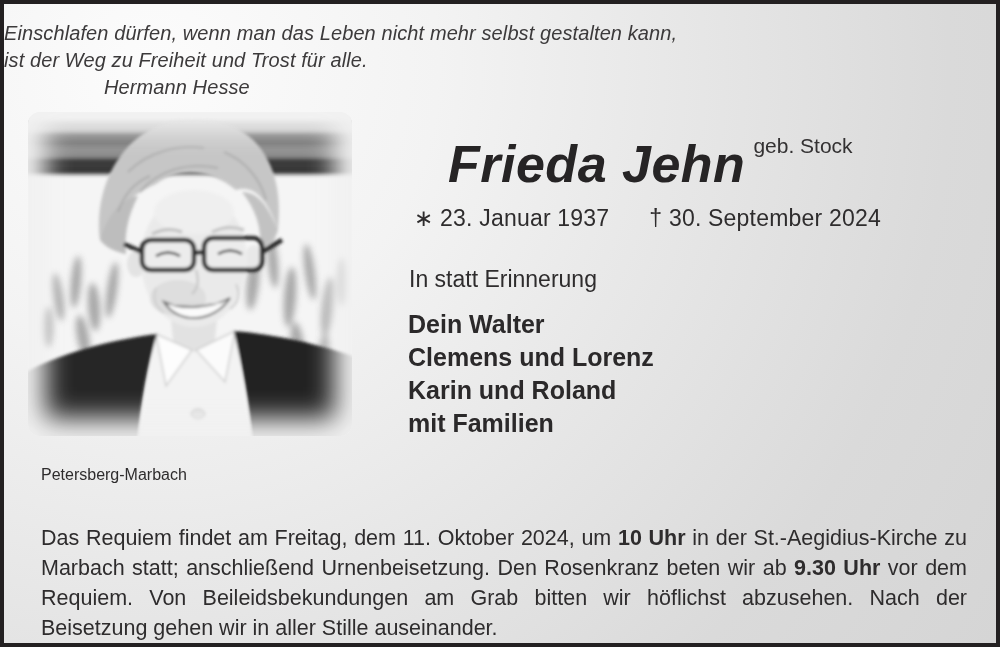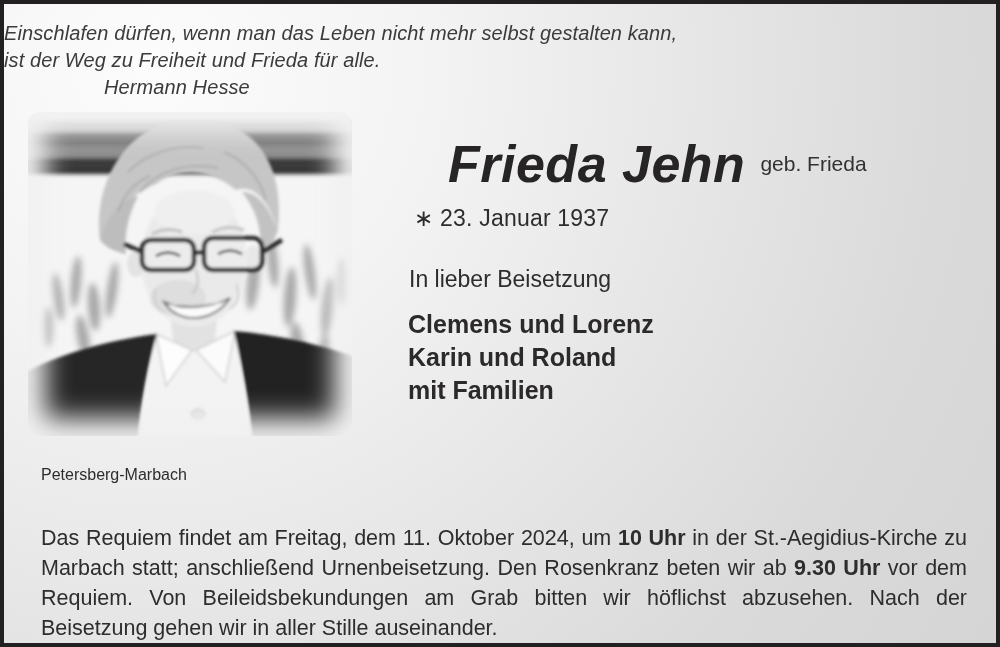--- a/index.html
+++ b/index.html
@@ -39,21 +39,21 @@
   .photo .feather{
     position:absolute;inset:-2px;
     box-shadow:inset 0 0 26px 20px #f1f1f1;
     border-radius:12px;
     pointer-events:none;
   }
 
   
   .name-row{
     position:absolute;left:444px;top:130px;
-    display:flex;align-items:center;gap:15px;
+    display:flex;align-items:flex-start;gap:8px;
     white-space:nowrap;
   }
   .name{
     font-size:52px;font-weight:bold;font-style:italic;
     letter-spacing:.5px;
     color:#262425;
   }
   .maiden{font-size:21px;color:#333132;}
 
   .dates{
@@ -88,21 +88,21 @@
   }
   .announcement .b{font-weight:bold;margin-top:43px;}
 </style>
 </head>
 <body>
 
 <div class="card">
 
   <div class="quote">
     <div>Einschlafen dürfen, wenn man das Leben nicht mehr selbst gestalten kann,</div>
-    <div>ist der Weg zu Freiheit und Frieda für alle.</div>
+    <div>ist der Weg zu Freiheit und Trost für alle.</div>
     <div class="attrib">Hermann Hesse</div>
   </div>
 
   <div class="photo">
     <svg viewBox="0 0 324 324" aria-hidden="true">
       <defs>
         <filter id="b1" x="-30%" y="-30%" width="160%" height="160%">
             <feGaussianBlur stdDeviation="1.4"></feGaussianBlur>
           </filter>
         <filter id="b2" x="-60%" y="-60%" width="220%" height="220%">
@@ -192,30 +192,32 @@
 
         <path d="M-6,330 L-6,262 C40,237 96,226 129,222 C120,252 112,292 110,330 Z" fill="#282828"></path>
         <path d="M330,330 L330,246 C284,229 234,221 206,219 C214,255 222,292 224,330 Z" fill="#242424"></path>
       </g>
     </svg>
     <div class="feather"></div>
   </div>
 
   <div class="name-row">
     <span class="name">Frieda Jehn</span>
-    <span class="maiden">geb. Frieda</span>
+    <span class="maiden">geb. Stock</span>
   </div>
 
   <div class="dates">
     <span>∗ 23. Januar 1937</span>
-  </div>
-
-  <div class="remembrance">In lieber Beisetzung</div>
+    <span>† 30. September 2024</span>
+  </div>
+
+  <div class="remembrance">In statt Erinnerung</div>
 
   <div class="mourners">
+    <div>Dein Walter</div>
     <div>Clemens und Lorenz</div>
     <div>Karin und Roland</div>
     <div>mit Familien</div>
   </div>
 
   <div class="location">Petersberg-Marbach</div>
 
   <p class="announcement"><span>Das Requiem findet am Freitag, dem 11. Oktober 2024, um </span><span class="b">10 Uhr</span><span> in der St.-Aegidius-Kirche zu Marbach statt; anschließend Urnenbeisetzung. Den Rosenkranz beten wir ab </span><span class="b">9.30 Uhr</span><span> vor dem Requiem. Von Beileidsbekundungen am Grab bitten wir höflichst abzusehen. Nach der Beisetzung gehen wir in aller Stille auseinander.</span></p>
 
 </div>

